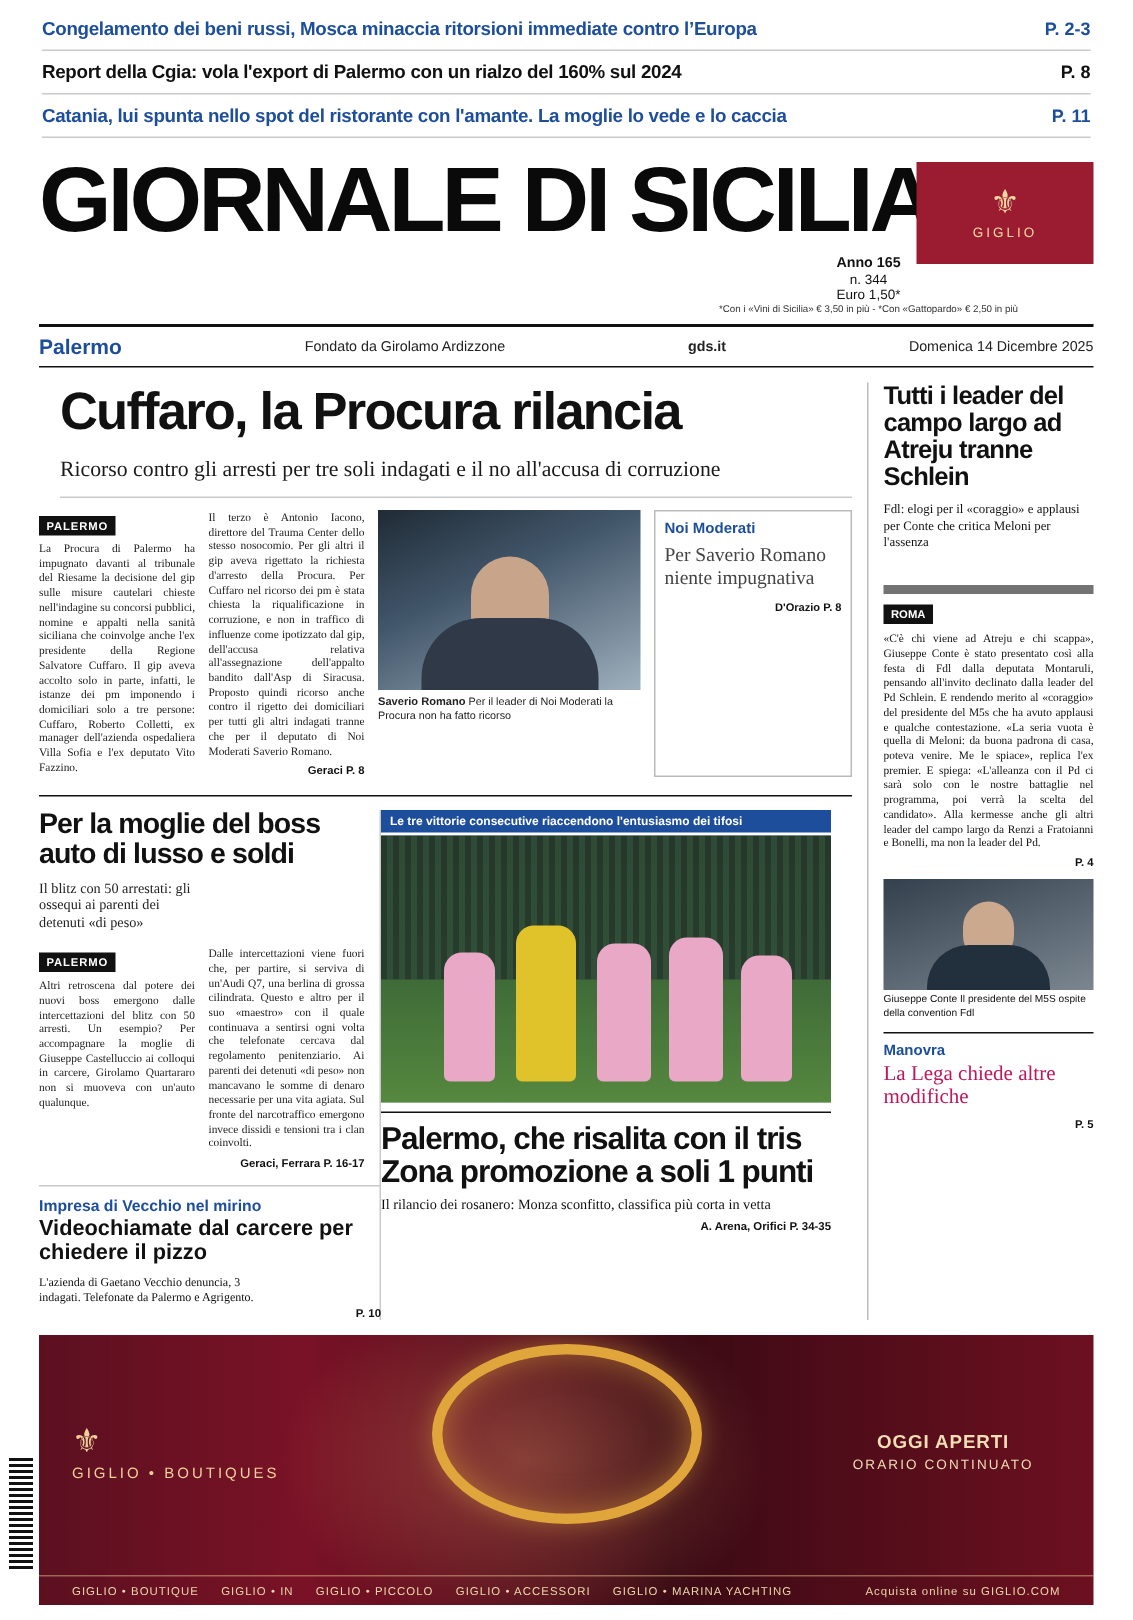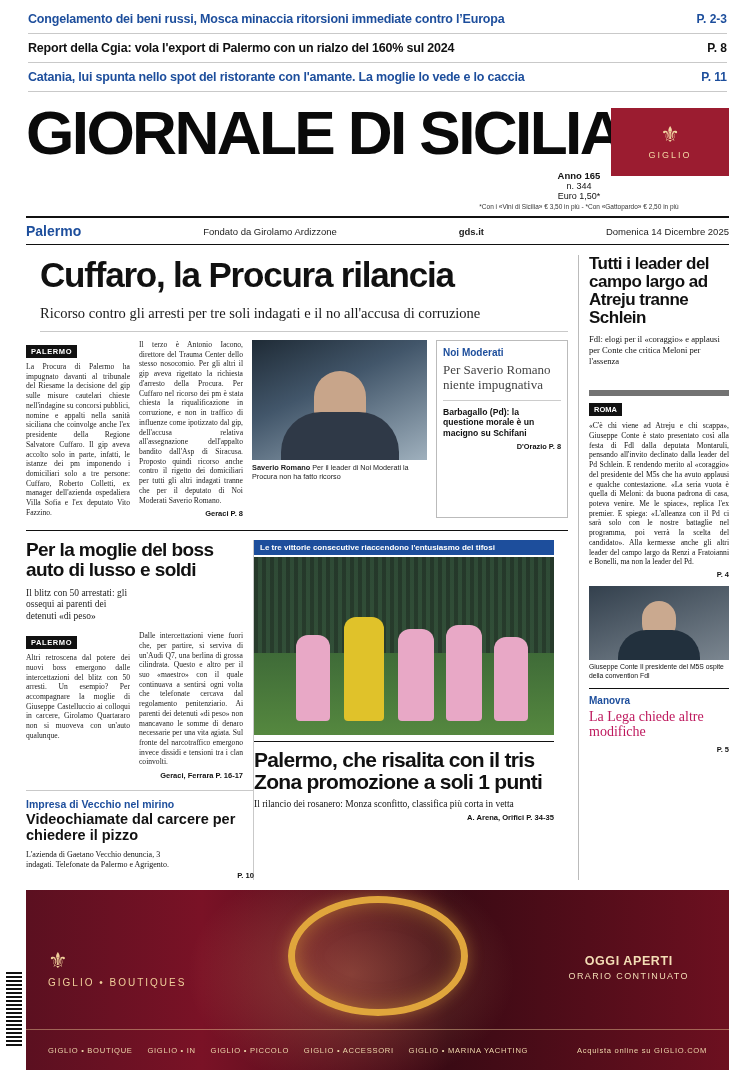--- a/index.html
+++ b/index.html
@@ -259,21 +259,21 @@
   }
   .ad-left .m { font-size:22px; }
   .ad-left .n { font-size:10px; letter-spacing:2px; margin-top:3px;}
   .ad-right {
     position:absolute; right:40px; top:64px; text-align:center; color:#f3ddb5;
     font-family:"Liberation Sans", sans-serif;
   }
   .ad-right .l1 { font-size:12.5px; font-weight:bold; letter-spacing:.6px;}
   .ad-right .l2 { font-size:9px; letter-spacing:1.4px; margin-top:3px;}
   .ad-bottom {
-    position:absolute; left:0; right:0; bottom:0; height:41px;
+    position:absolute; left:0; right:0; bottom:0; height:20px;
     border-top:1px solid rgba(240,207,154,.45);
     display:flex; align-items:center; justify-content:space-between;
     padding:4px 22px; color:#edd6ab; font-family:"Liberation Sans", sans-serif; font-size:7.6px;
     letter-spacing:.7px;
   }
   .ad-bottom .brands span { margin-right:12px; }
 
   .barcode {
     position:absolute; left:6px; bottom:34px; width:16px; height:74px;
     background:repeating-linear-gradient(180deg,#111 0 2px,#fff 2px 4px);
@@ -347,21 +347,20 @@
           </div>
           <div class="photo-cap">
             <b>Saverio Romano</b>
             <span>Per il leader di Noi Moderati la Procura non ha fatto ricorso</span>
           </div>
         </div>
 
         <div class="box-noi">
           <div class="bt">Noi Moderati</div>
           <div class="bh">Per Saverio Romano niente impugnativa</div>
-          <div class="bd">Barbagallo (Pd): la questione morale è un macigno su Schifani</div>
           <div class="bsign">D'Orazio  P. 8</div>
         </div>
       </div>
 
       <div class="sec2">
         <div class="sec2-left">
           <div class="h2-title">Per la moglie del boss auto di lusso e soldi</div>
           <div class="h2-sub">Il blitz con 50 arrestati: gli ossequi ai parenti dei detenuti «di peso»</div>
           <div class="sec2-cols">
             <div class="c">

